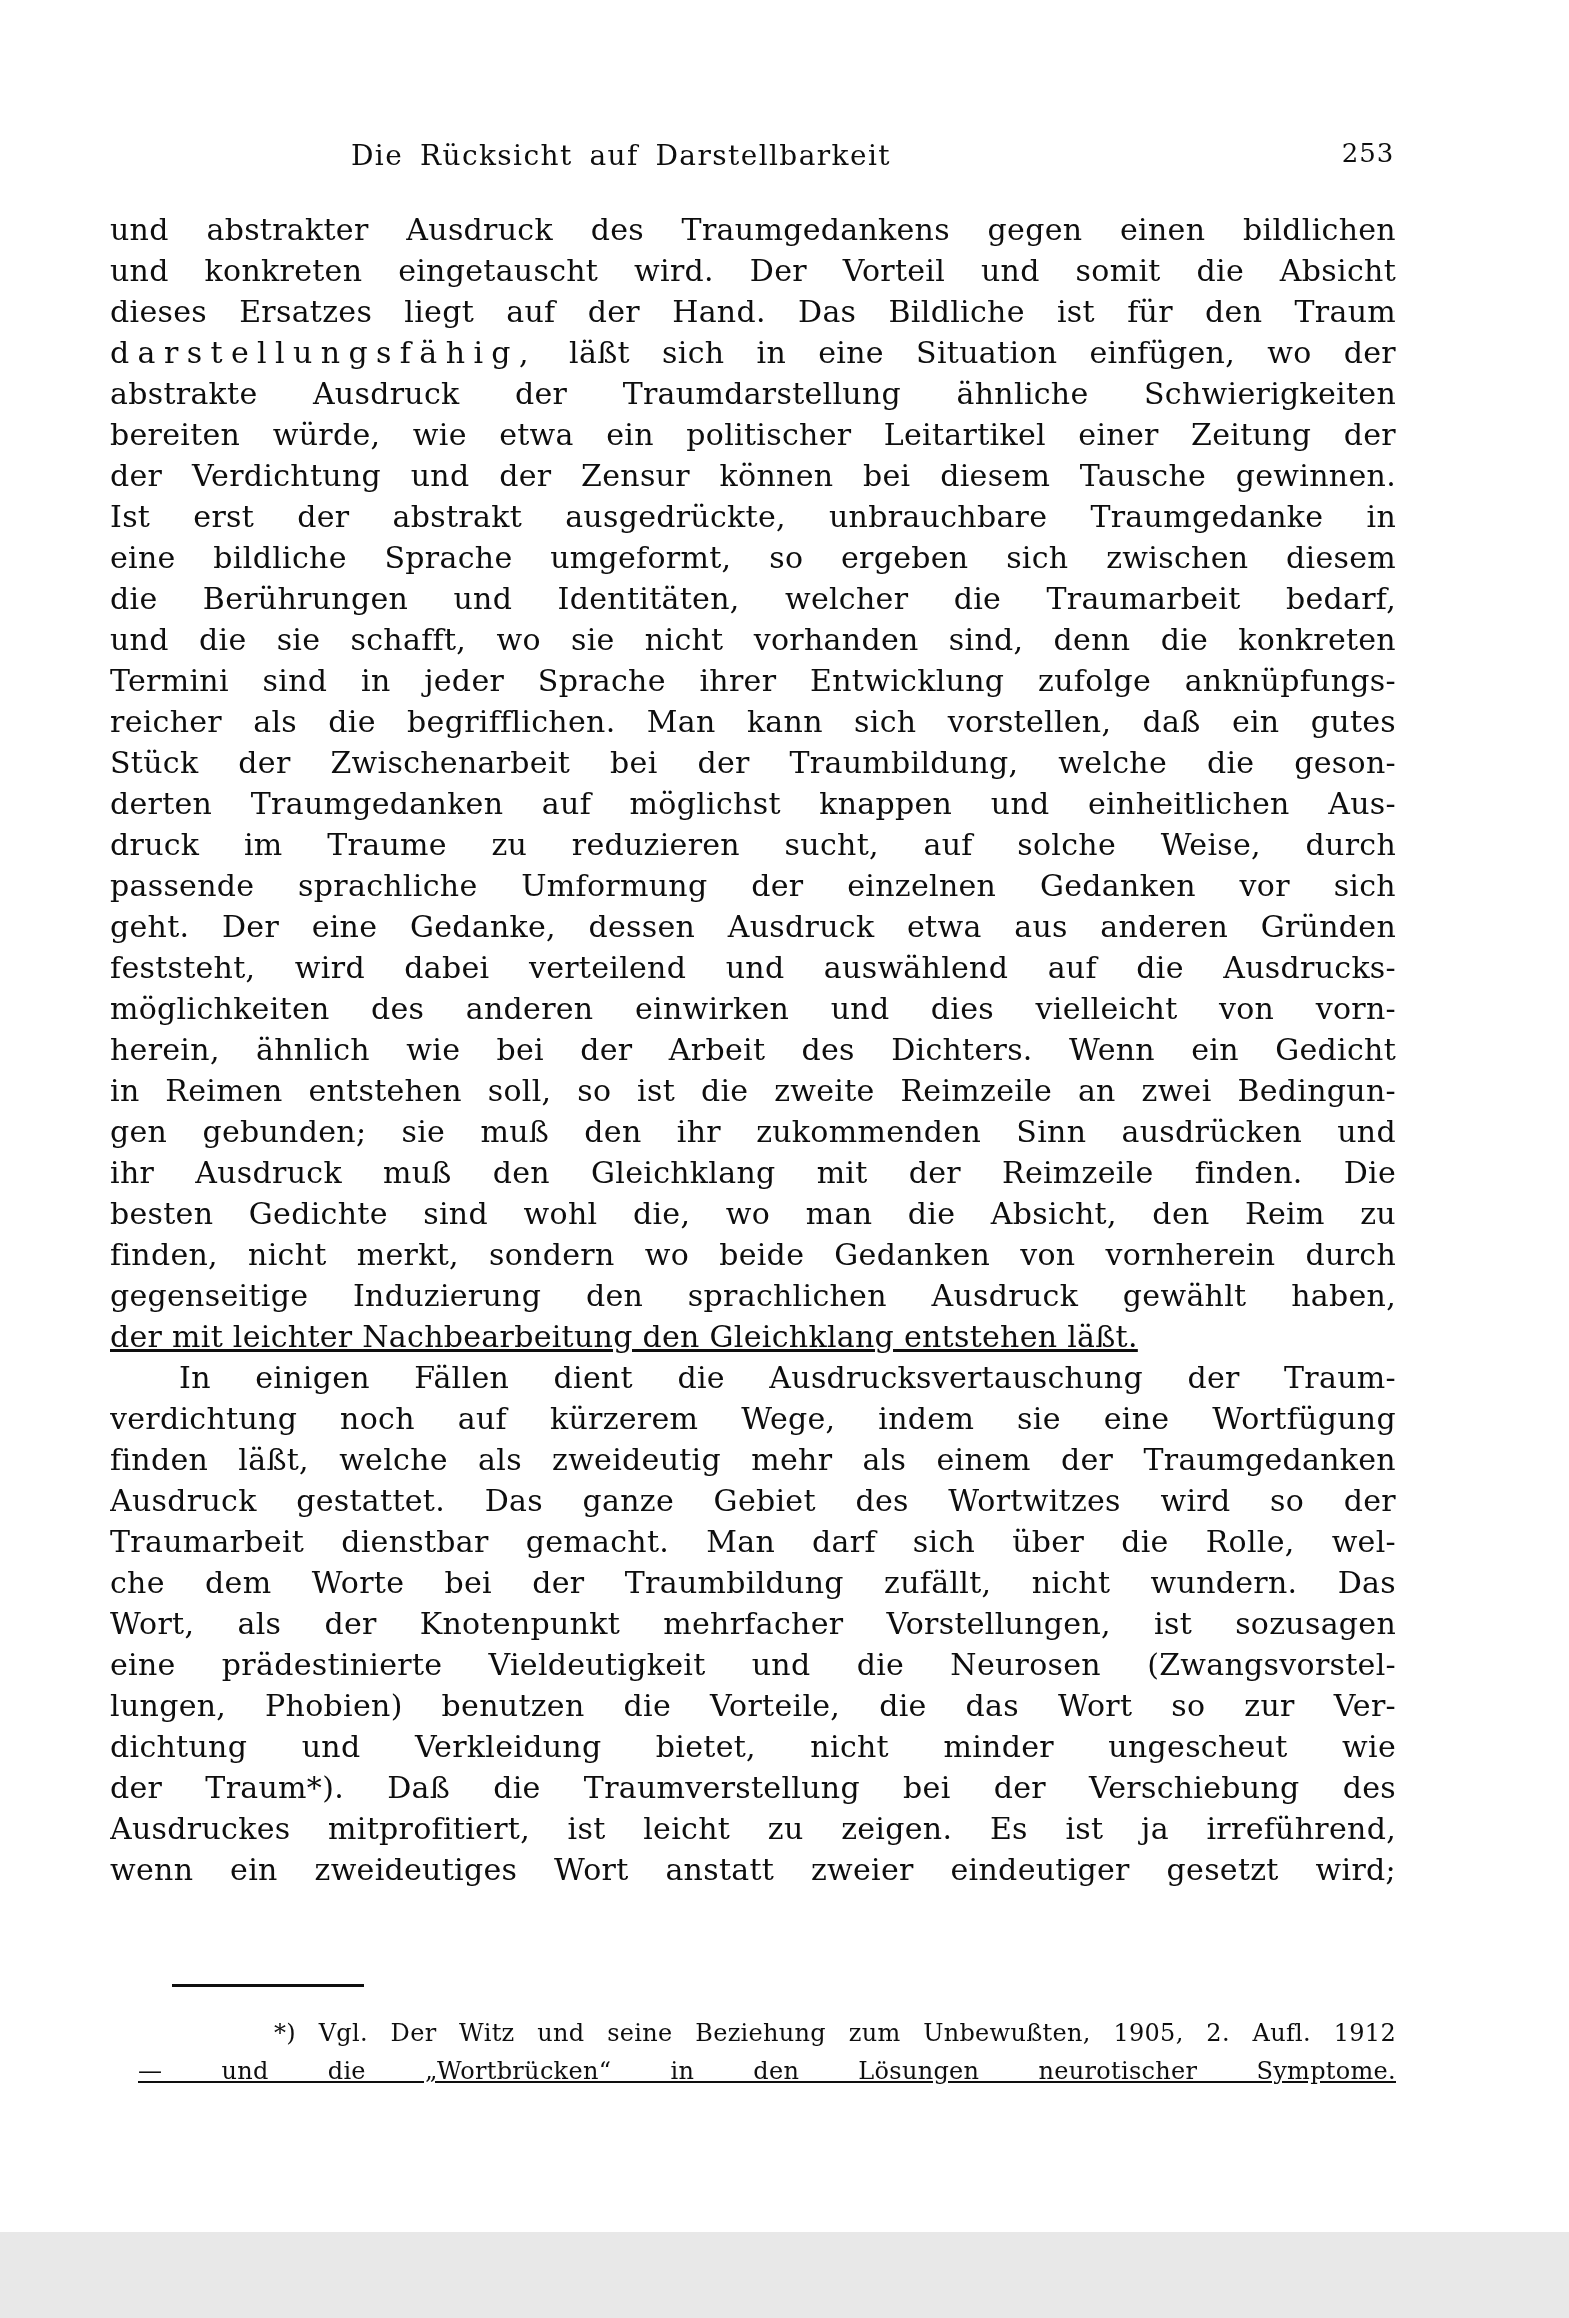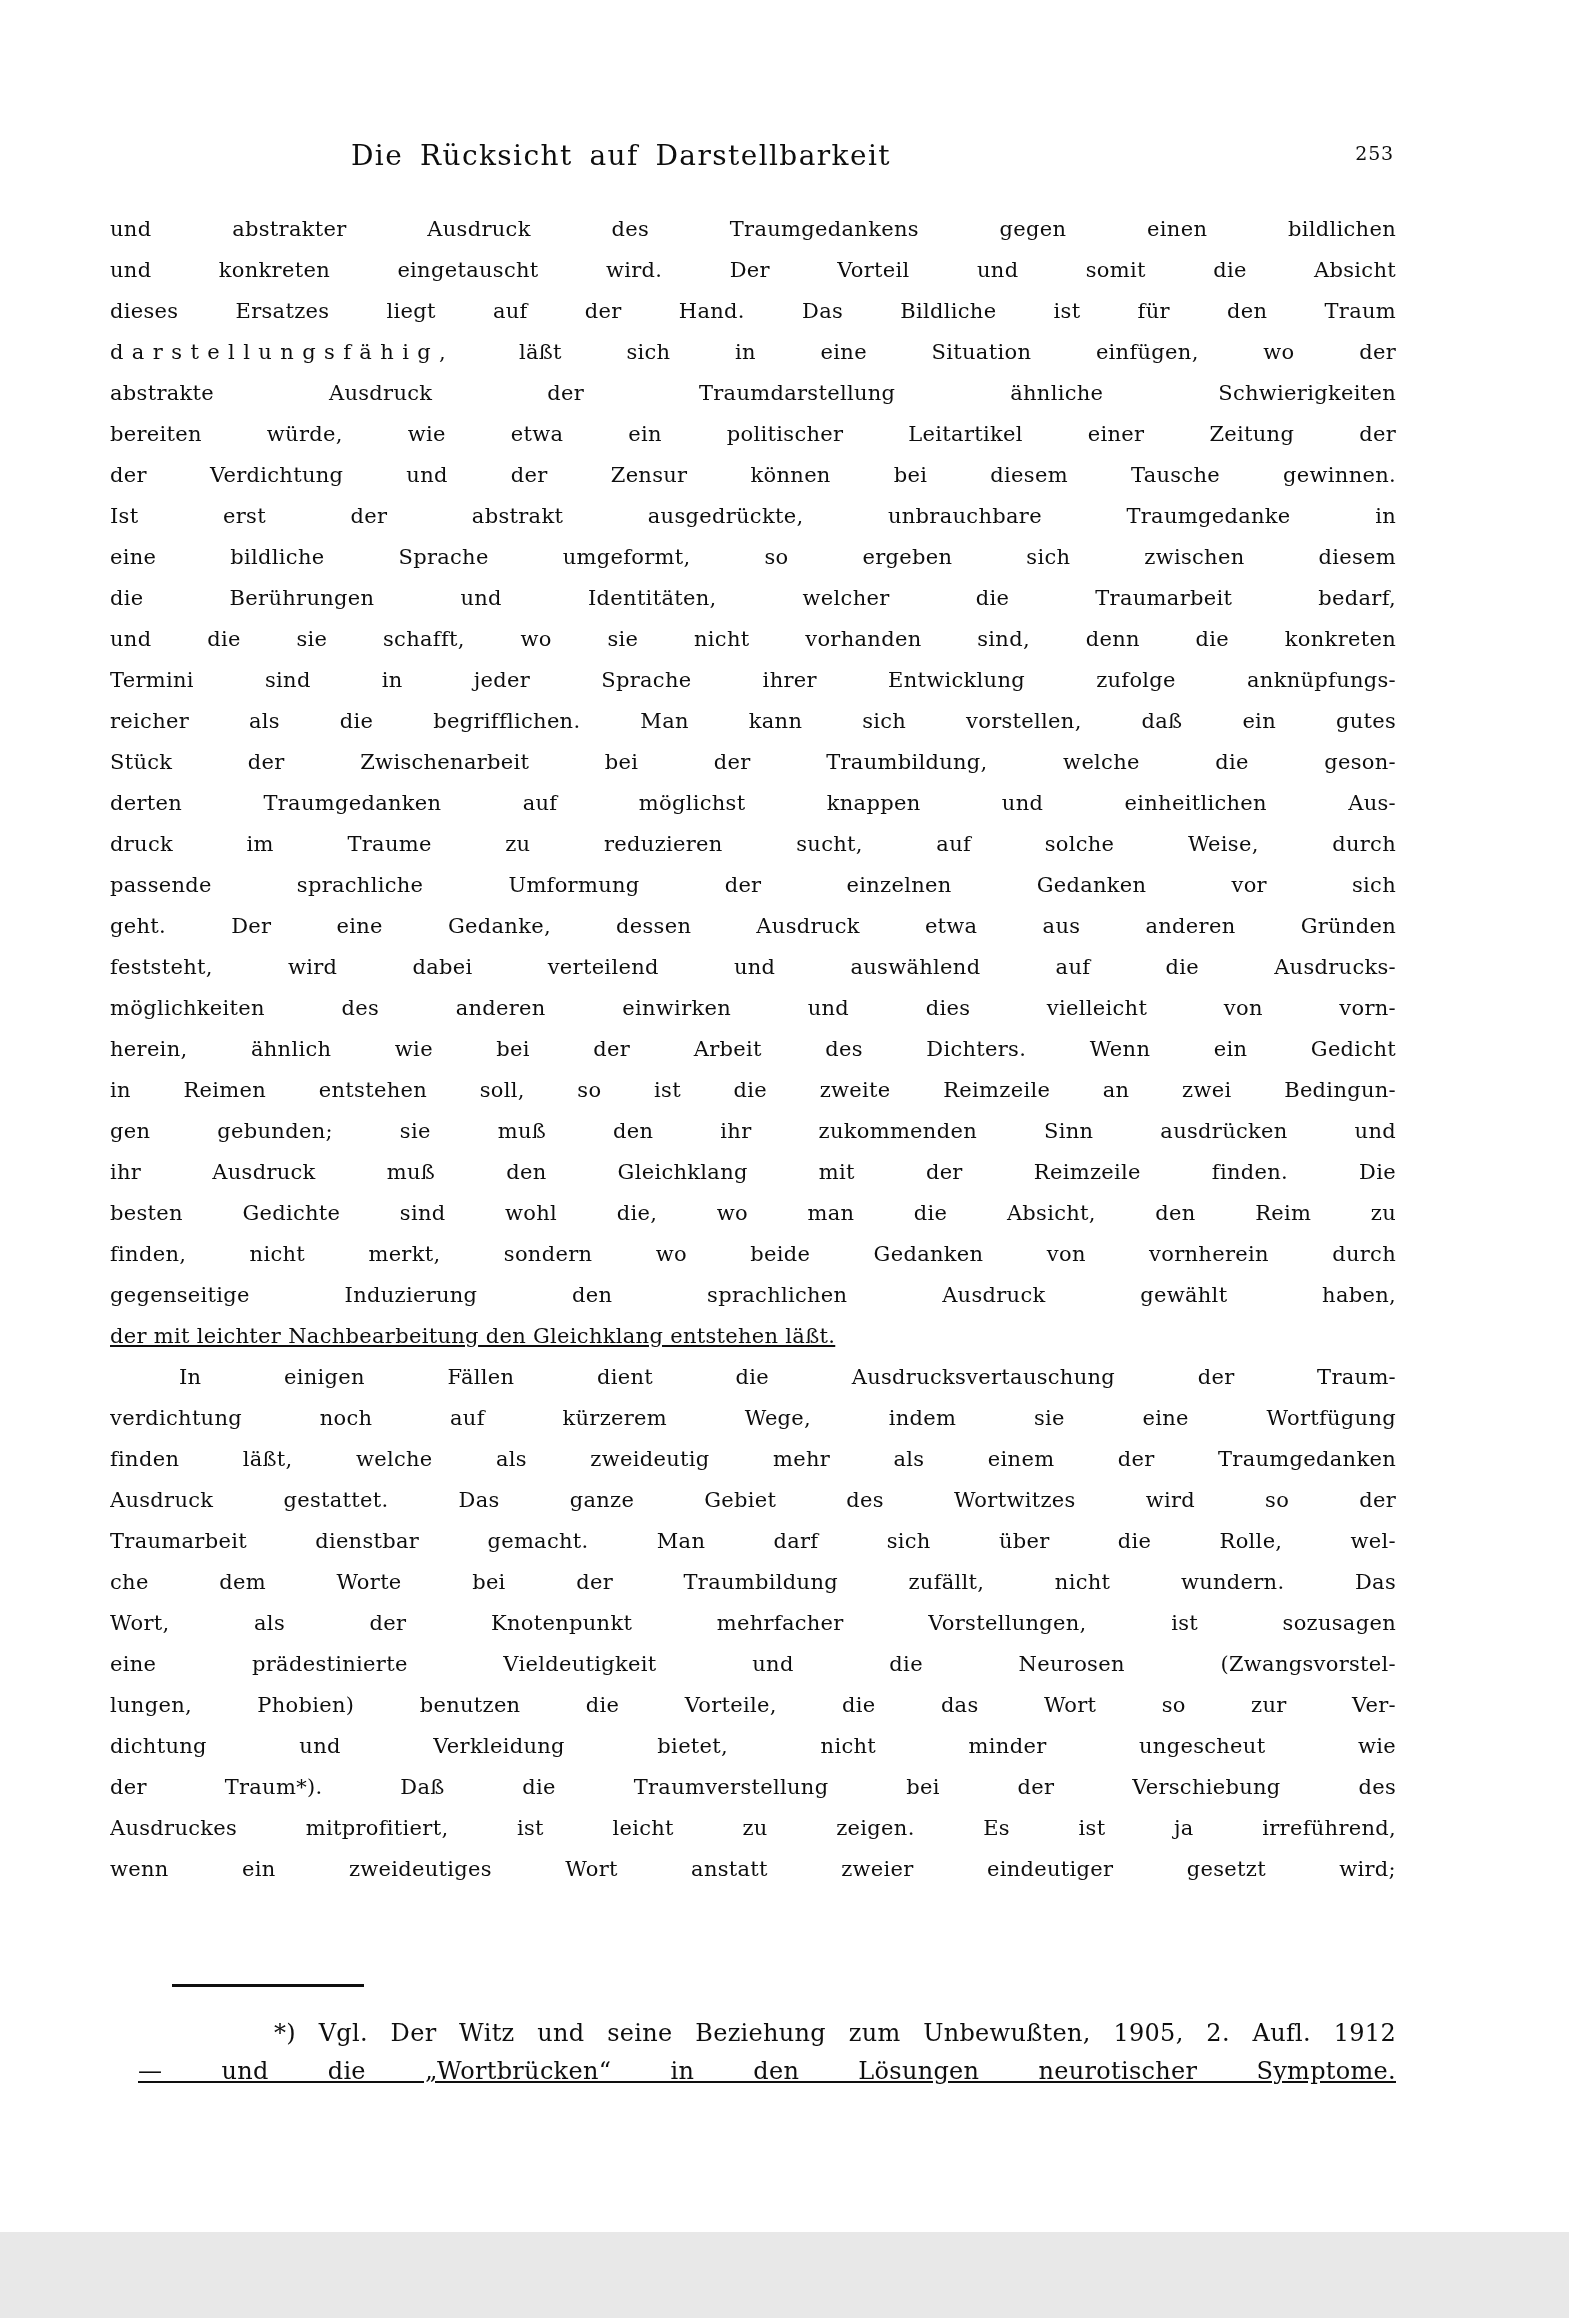--- a/index.html
+++ b/index.html
@@ -31,29 +31,29 @@
     left: 241px;
     top: 0;
     letter-spacing: 1.4px;
     word-spacing: 6.5px;
     white-space: nowrap;
   }
   .page-num {
     position: absolute;
     right: 1.9px;
     top: -1.9px;
-    font-size: 19px;
+    font-size: 26px;
     letter-spacing: 0.9px;
   }
   .body-text {
     position: absolute;
     top: 209px;
     left: 110px;
     width: 1286px;
-    font-size: 21px;
+    font-size: 30px;
     letter-spacing: 0.3px;
   }
   .body-text .line {
     height: 41px;
     line-height: 41px;
     text-align: justify;
     text-align-last: justify;
     overflow: hidden;
   }
   .line.line-end {

